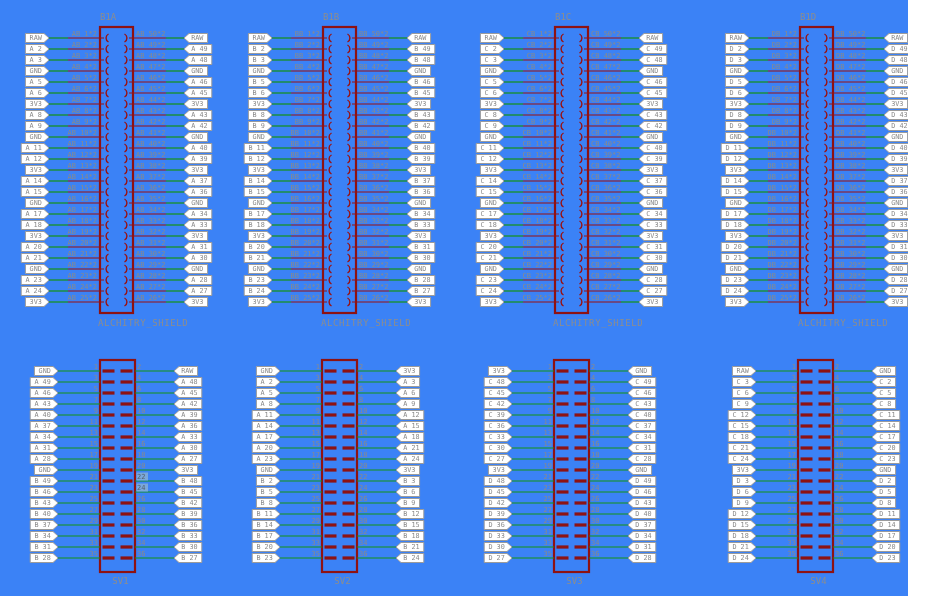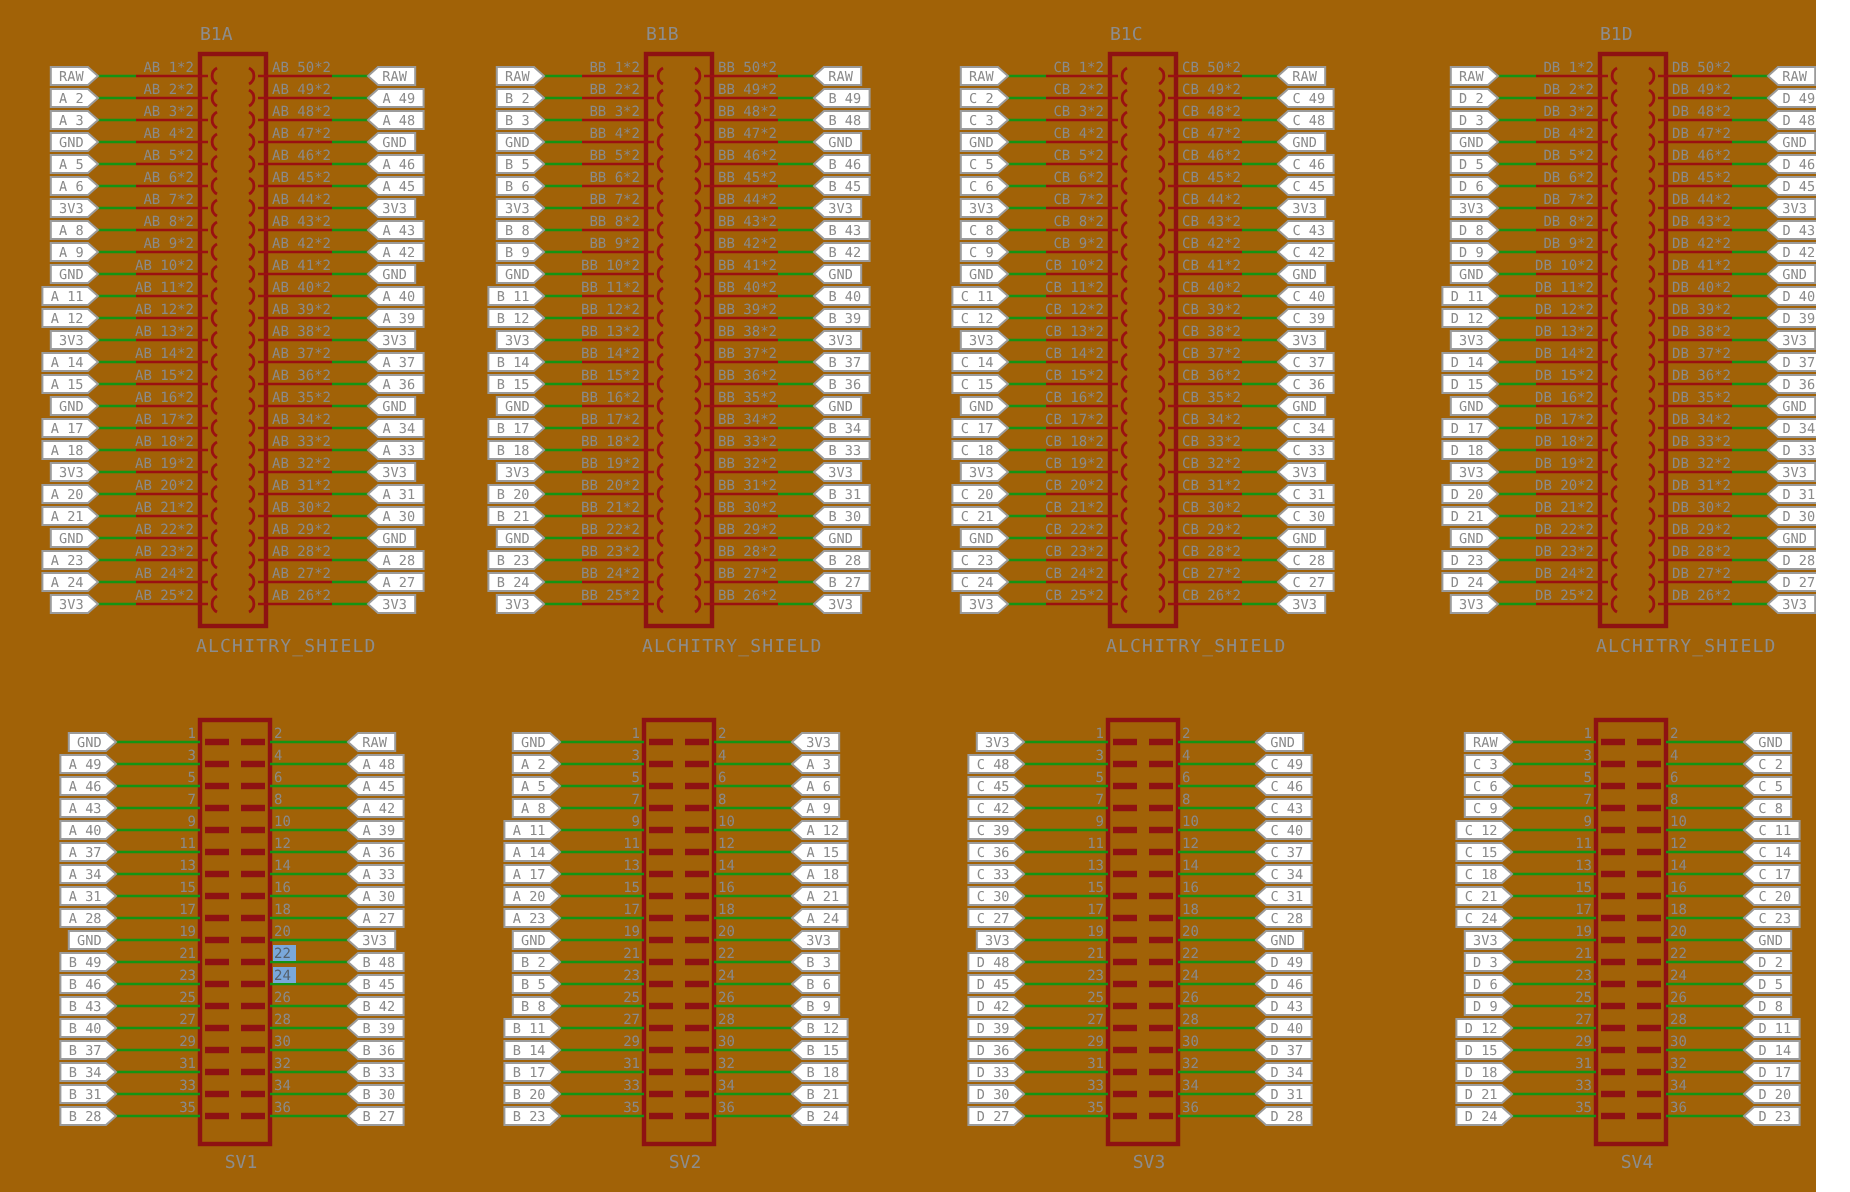--- a/index.html
+++ b/index.html
@@ -1,16 +1,16 @@
 <!DOCTYPE html>
 <html><head>
 <meta charset="utf-8">
 <style>
   html,body{margin:0;padding:0;background:#ffffff;}
-  #canvas-wrap{width:908px;height:596px;overflow:hidden;background:#a16207;}
+  #canvas-wrap{width:908px;height:596px;overflow:hidden;background:#3b82f6;}
   svg{display:block;}
   svg text{font-family:"DejaVu Sans Mono","Liberation Mono",monospace;}
 </style>
 </head>
 <body>
 
 <div id="canvas-wrap">
   <svg id="schematic" width="925" height="596" viewBox="0 0 925 596" xmlns="http://www.w3.org/2000/svg">
       <g>
         <text x="100" y="20" text-anchor="start" font-size="9" fill="#8d8d8d">B1A</text>

